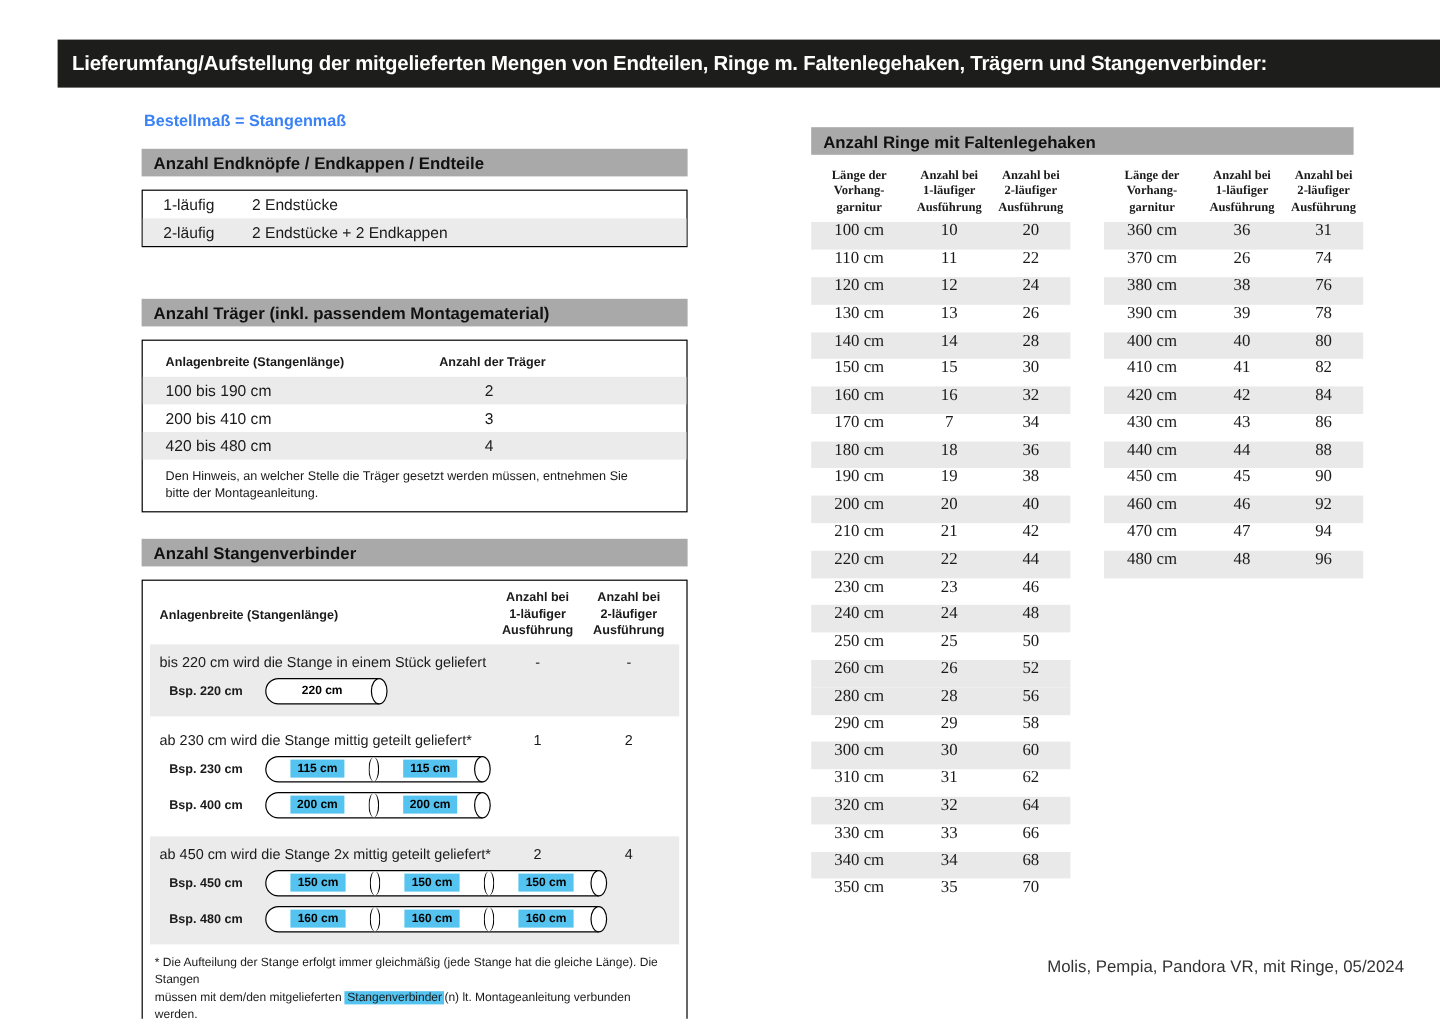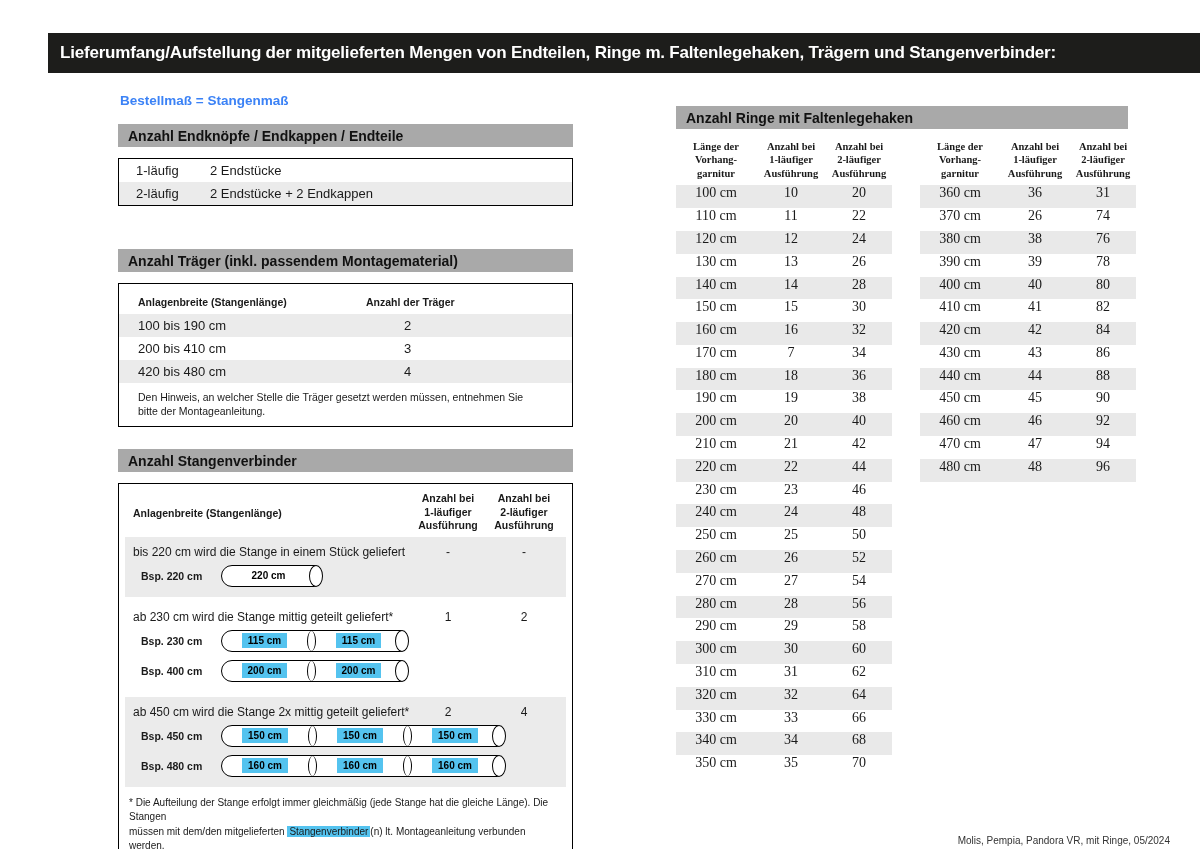--- a/index.html
+++ b/index.html
@@ -104,22 +104,22 @@
   .ring-header .rc { font-weight:bold; font-size:10.5px; line-height:1.28; }
   .ring-row { display:flex; align-items:flex-start; height:22.8px; font-size:14px; }
   .ring-row.alt { background:#e9e9e9; }
   .rc { text-align:center; }
   .rc.c1 { width:80px; }
   .rc.c2 { width:70px; }
   .rc.c3 { width:66px; }
 
   
   .footer {
-    position:absolute; right:30px; bottom:3px;
-    font-size:10px; color:#333;
+    position:absolute; right:30px; bottom:36px;
+    font-size:14px; color:#333;
   }
 </style>
 </head>
 <body>
 
 <div class="page">
 
   <header class="title-bar">
     <span>Lieferumfang/Aufstellung der mitgelieferten Mengen von Endteilen, Ringe m. Faltenlegehaken, Trägern und Stangenverbinder:</span>
   </header>
@@ -390,25 +390,20 @@
             <div class="ring-row">
               <div class="rc c1">250 cm</div>
               <div class="rc c2">25</div>
               <div class="rc c3">50</div>
             </div>
             <div class="ring-row alt">
               <div class="rc c1">260 cm</div>
               <div class="rc c2">26</div>
               <div class="rc c3">52</div>
             </div>
-            <div class="ring-row">
-              <div class="rc c1">270 cm</div>
-              <div class="rc c2">27</div>
-              <div class="rc c3">54</div>
-            </div>
             <div class="ring-row alt">
               <div class="rc c1">280 cm</div>
               <div class="rc c2">28</div>
               <div class="rc c3">56</div>
             </div>
             <div class="ring-row">
               <div class="rc c1">290 cm</div>
               <div class="rc c2">29</div>
               <div class="rc c3">58</div>
             </div>

